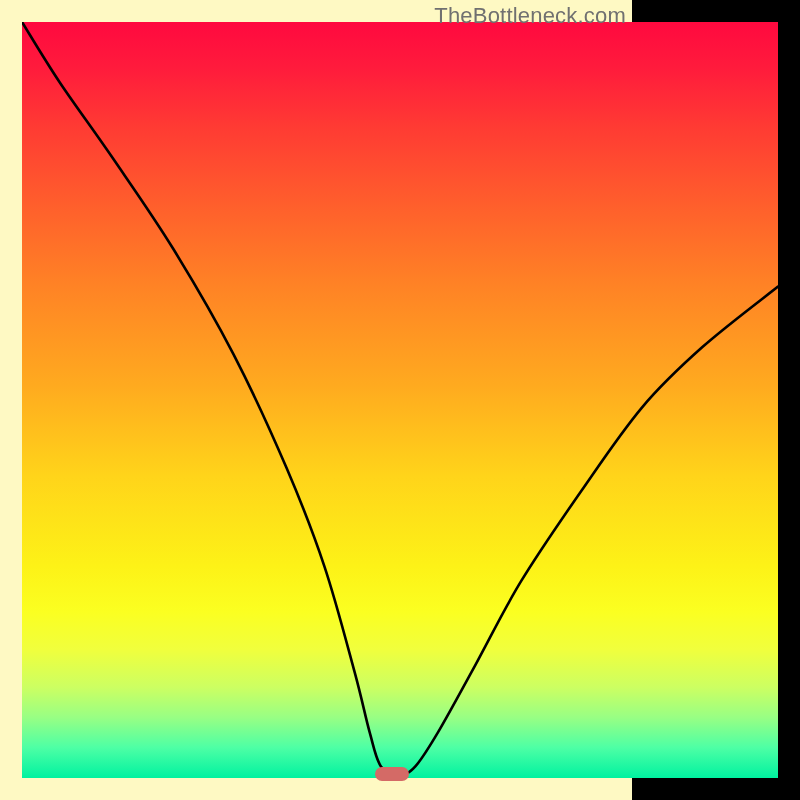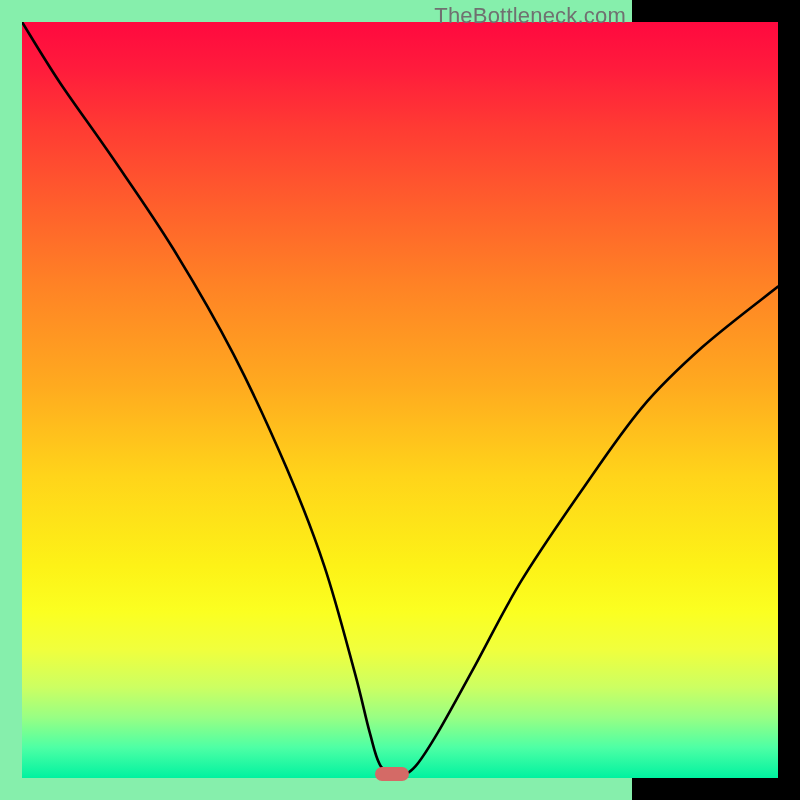--- a/index.html
+++ b/index.html
@@ -8,21 +8,21 @@
     width: 800px;
     height: 800px;
     background: #000;
     overflow: hidden;
     font-family: Arial, Helvetica, sans-serif;
   }
   .frame {
     position: relative;
     width: 632px;
     height: 800px;
-    background: #86efac;
+    background: #fef9c3;
   }
   .plot-area {
     position: absolute;
     left: 22px;
     top: 22px;
     width: 756px;
     height: 756px;
     
   }
   .gradient {

